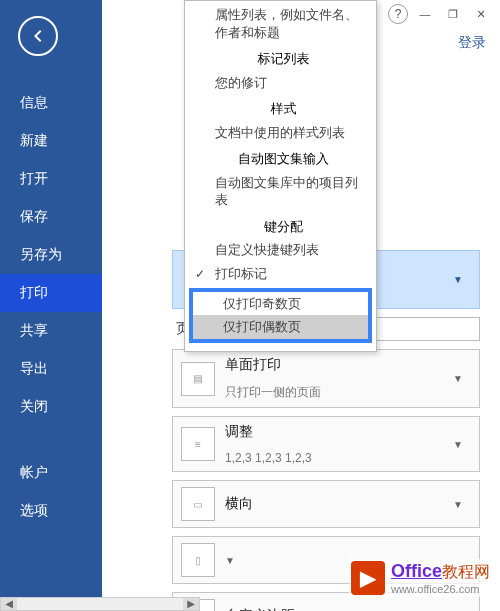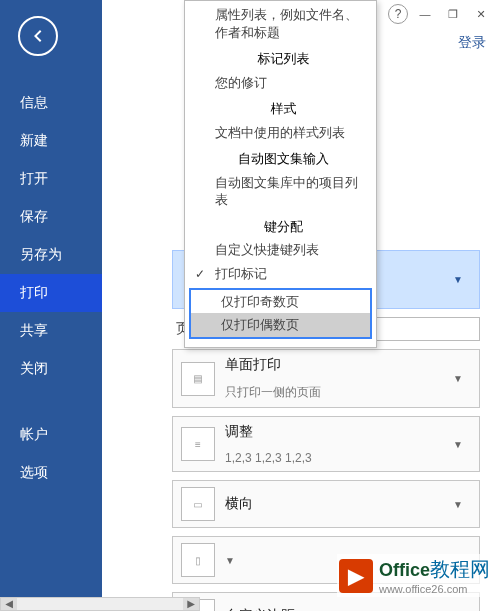--- a/index.html
+++ b/index.html
@@ -17,41 +17,41 @@
   .nav-item { padding: 10px 20px; font-size: 14px; cursor: pointer; }
   .nav-item.active { background: #1d4ed8; }
   .nav-gap { height: 28px; }
   
   .content { position: absolute; left: 112px; top: 0; right: 0; bottom: 0; background: #fff; }
   
   .dropdown { position: absolute; left: 72px; top: 0; width: 193px; background: #fff; border: 1px solid #bbb; box-shadow: 2px 2px 6px rgba(0,0,0,0.2); z-index: 10; padding: 2px 0 6px 0; }
   .dd-item { padding: 3px 8px 3px 30px; font-size: 13px; color: #444; position: relative; line-height: 1.35; }
   .dd-item.h { color: #000; font-weight: 500; padding-left: 14px; padding-top: 6px; text-align: center; }
   .dd-item .chk { position: absolute; left: 10px; top: 4px; font-size: 12px; color: #444; }
-  .redbox { border: 2px solid #3b82f6; margin: 2px 4px; }
+  .redbox { border: 4px solid #3b82f6; margin: 2px 4px; }
   .dd-item.sel { background: #cfcfcf; }
   
   .panel { position: absolute; left: 60px; top: 250px; right: 20px; }
   .opt { border: 1px solid #c6c6c6; background: #fafafa; margin-bottom: 8px; display: flex; align-items: center; padding: 6px 8px; position: relative; min-height: 48px; }
   .opt.active { background: #cfe4ff; border-color: #a6c8ff; }
   .opt .ico { width: 34px; height: 34px; border: 1px solid #bbb; margin-right: 10px; background: #fff; display: flex; align-items: center; justify-content: center; font-size: 10px; color: #999; flex-shrink: 0; }
   .opt .ico.noborder { border: none; background: transparent; }
   .opt .txt { flex: 1; }
   .opt .t1 { font-size: 14px; color: #222; }
   .opt .t2 { font-size: 12px; color: #777; margin-top: 10px; }
   .opt .chev { width: 18px; color: #666; font-size: 10px; }
   .opt.active .chev { color: #2a579a; }
   
   .pagerow { display: flex; align-items: center; margin-bottom: 8px; font-size: 14px; color: #444; padding-left: 4px; }
   .pagerow input { flex: 1; height: 24px; border: 1px solid #bbb; margin-left: 8px; padding: 0 6px; font-size: 13px; }
   
   .logo { position: absolute; right: 8px; bottom: 14px; display: flex; align-items: center; z-index: 20; background: rgba(255,255,255,0.7); padding: 2px; }
   .logo-ico { width: 34px; height: 34px; background: #d83b01; color: #fff; display: flex; align-items: center; justify-content: center; font-weight: bold; font-size: 20px; border-radius: 4px; margin-right: 6px; }
-  .logo-t1 { color: #14532d; font-size: 18px; font-weight: bold; }
-  .logo-t2 { color: #0369a1; font-size: 20px; }
+  .logo-t1 { color: #6d28d9; font-size: 18px; font-weight: bold; text-decoration: underline; }
+  .logo-t2 { color: #c2410c; font-size: 16px; }
   .logo-url { color: #888; font-size: 11px; display: block; }
   
   .hscroll { position: absolute; left: 0; bottom: 0; width: 200px; height: 14px; background: #eee; border: 1px solid #ccc; display: flex; }
   .hscroll .ar { width: 16px; text-align: center; font-size: 10px; color: #666; background: #ddd; }
   .hscroll .track { flex: 1; }
   
   .trunc { position:absolute; left: 176px; top: 24px; font-size: 30px; color:#444; z-index:2; font-family: "SimSun", serif; }
 </style>
 </head>
 <body>
@@ -71,20 +71,21 @@
       </svg>
   </div>
   <div class="nav">
     <div class="nav-item">信息</div>
     <div class="nav-item">新建</div>
     <div class="nav-item">打开</div>
     <div class="nav-item">保存</div>
     <div class="nav-item">另存为</div>
     <div class="nav-item active">打印</div>
     <div class="nav-item">共享</div>
+    <div class="nav-item">导出</div>
     <div class="nav-item">关闭</div>
     <div class="nav-gap"></div>
     <div class="nav-item">帐户</div>
     <div class="nav-item">选项</div>
   </div>
 </div>
 
 <div class="content">
   <div class="trunc">才</div>
 

